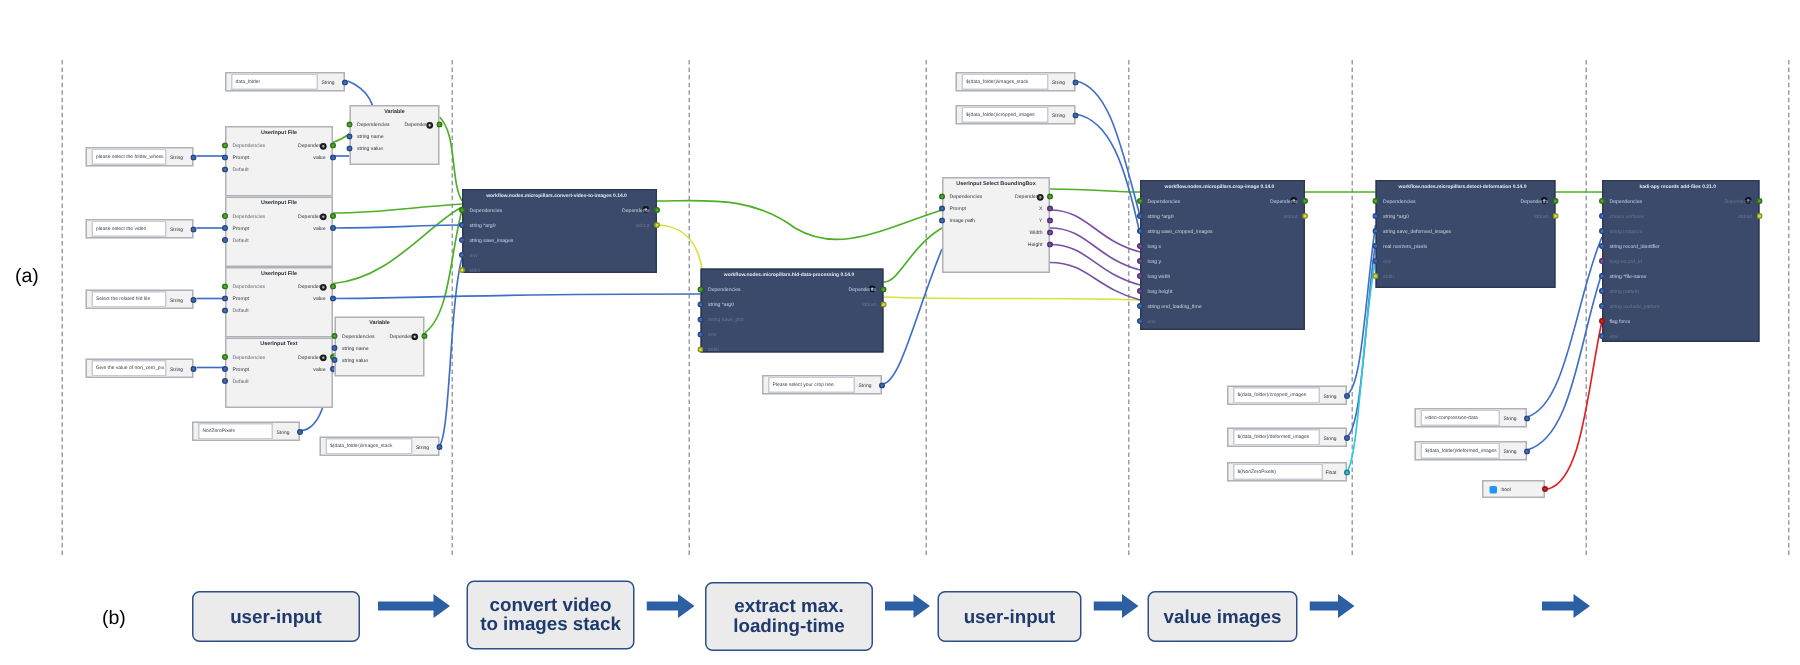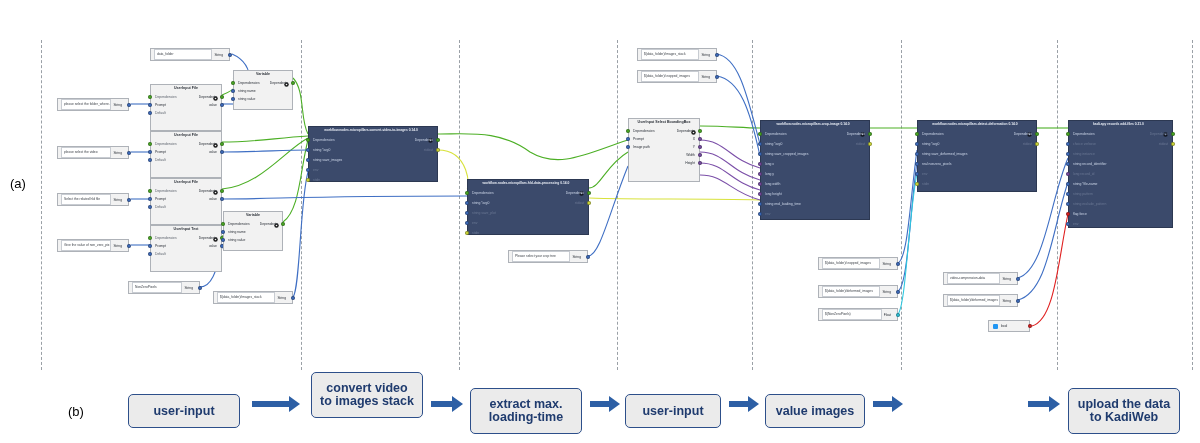--- a/index.html
+++ b/index.html
@@ -632,28 +632,26 @@
       <div class="port" style="left: 1066px; top: 202px; background: rgb(63, 111, 196);"></div>
       <div class="port" style="left: 1066px; top: 212px; background: rgb(224, 32, 32);"></div>
       <div class="port" style="left: 1066px; top: 222px; background: rgb(63, 111, 196);"></div>
     </div>
 
   <div class="panel-label" style="left:10px;top:176px;">(a)</div>
   <div class="panel-label" style="left:68px;top:404px;">(b)</div>
 
   <div class="layer" id="flow">
       <div class="fbox" style="left: 128px; top: 394px; width: 112px; height: 34px; white-space: pre-line;">user-input</div>
-      <div class="fbox" style="left: 311px; top: 372px; width: 112px; height: 46px; white-space: pre-line;">convert video
+      <div class="fbox" style="left: 311px; top: 387px; width: 112px; height: 46px; white-space: pre-line;">convert video
 to images stack</div>
       <div class="fbox" style="left: 470px; top: 388px; width: 112px; height: 46px; white-space: pre-line; text-align: center;">extract max.
 loading-time</div>
       <div class="fbox" style="left: 625px; top: 394px; width: 96px; height: 34px; white-space: pre-line;">user-input</div>
       <div class="fbox" style="left: 765px; top: 394px; width: 100px; height: 34px; white-space: pre-line;">value images</div>
-      <div class="fbox" style="left: 1068px; top: 388px; width: 112px; height: 46px; white-space: pre-line;">upload the data
-to KadiWeb</div>
       <svg class="arrow" width="48" height="20" viewBox="0 0 48 20" style="left: 252px; top: 394px;">
         <path d="M0,7 L37,7 L37,2 L48,10 L37,18 L37,13 L0,13 Z" fill="#2d5fa5"></path>
       </svg>
       <svg class="arrow" width="32" height="20" viewBox="0 0 32 20" style="left: 431px; top: 394px;">
         <path d="M0,7 L21,7 L21,2 L32,10 L21,18 L21,13 L0,13 Z" fill="#2d5fa5"></path>
       </svg>
       <svg class="arrow" width="30" height="20" viewBox="0 0 30 20" style="left: 590px; top: 394px;">
         <path d="M0,7 L19,7 L19,2 L30,10 L19,18 L19,13 L0,13 Z" fill="#2d5fa5"></path>
       </svg>
       <svg class="arrow" width="30" height="20" viewBox="0 0 30 20" style="left: 729px; top: 394px;">

